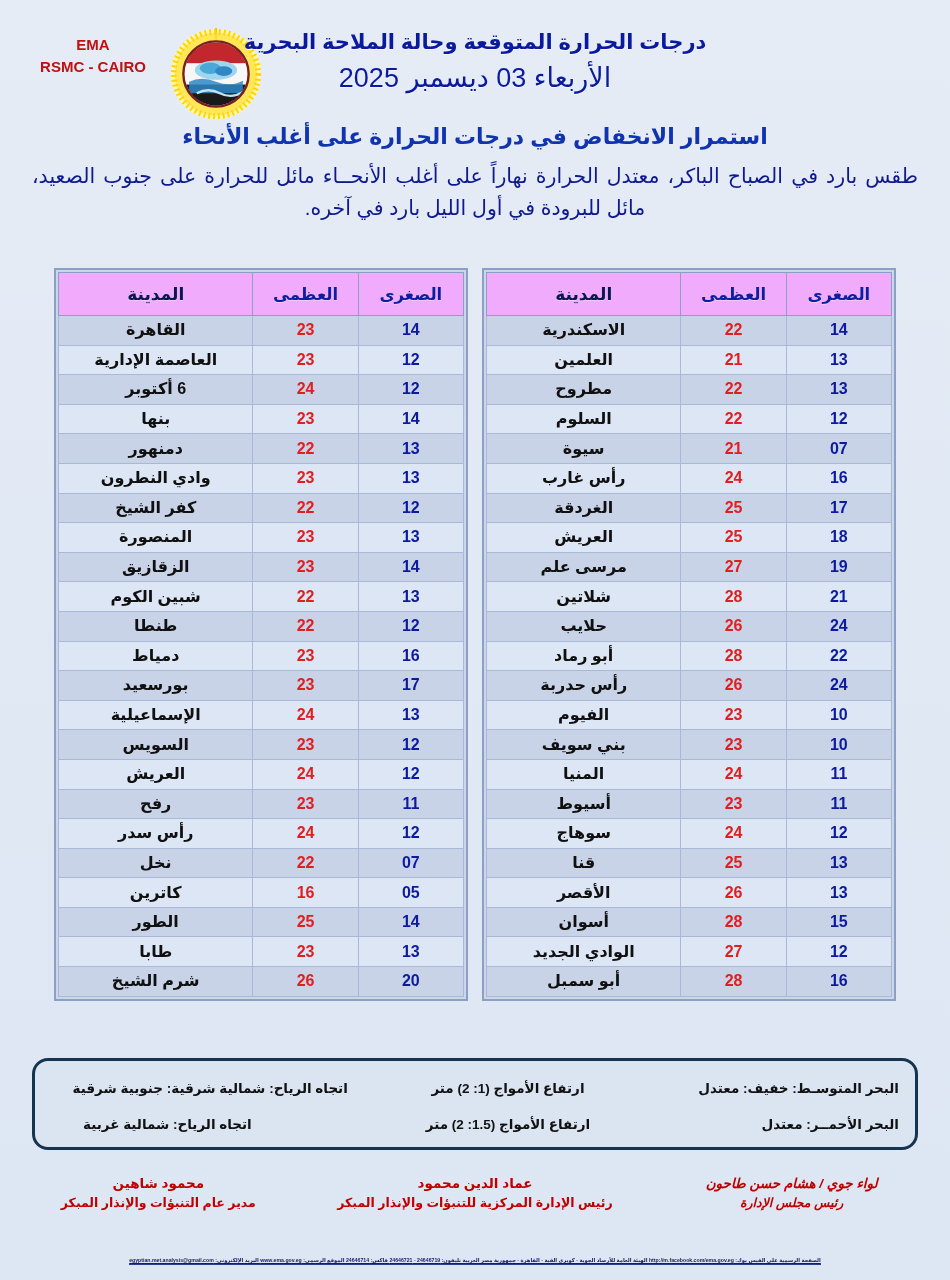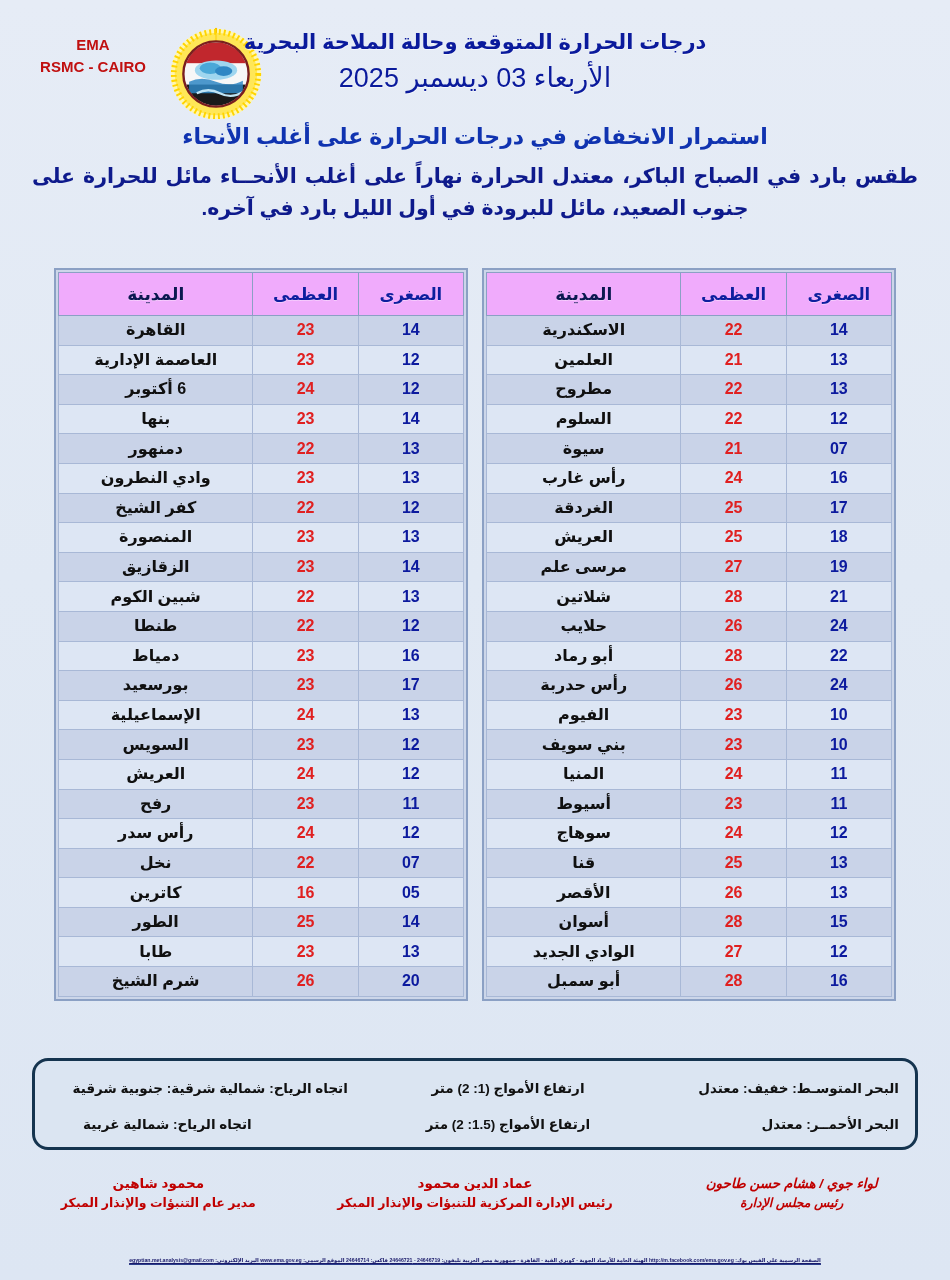--- a/index.html
+++ b/index.html
@@ -45,21 +45,21 @@
   }
 
   
   .summary{
     margin:6px 26px 0 26px;text-align:center;
   }
   .sum-head{
     color:#1033b0;font-weight:bold;font-size:22px;margin-bottom:10px;
   }
   .sum-body{
-    color:#0e1a8c;font-weight:bold;font-size:20.5px;line-height:1.55;
+    color:#0e1a8c;font-weight:normal;font-size:20.5px;line-height:1.55;
     text-align:justify;text-align-last:center;padding:0 6px;
   }
 
   
   .tables{
     position:absolute;top:268px;left:0;right:0;
     display:flex;flex-direction:row;justify-content:center;gap:14px;
   }
   .tbl-wrap{
     width:414px;

